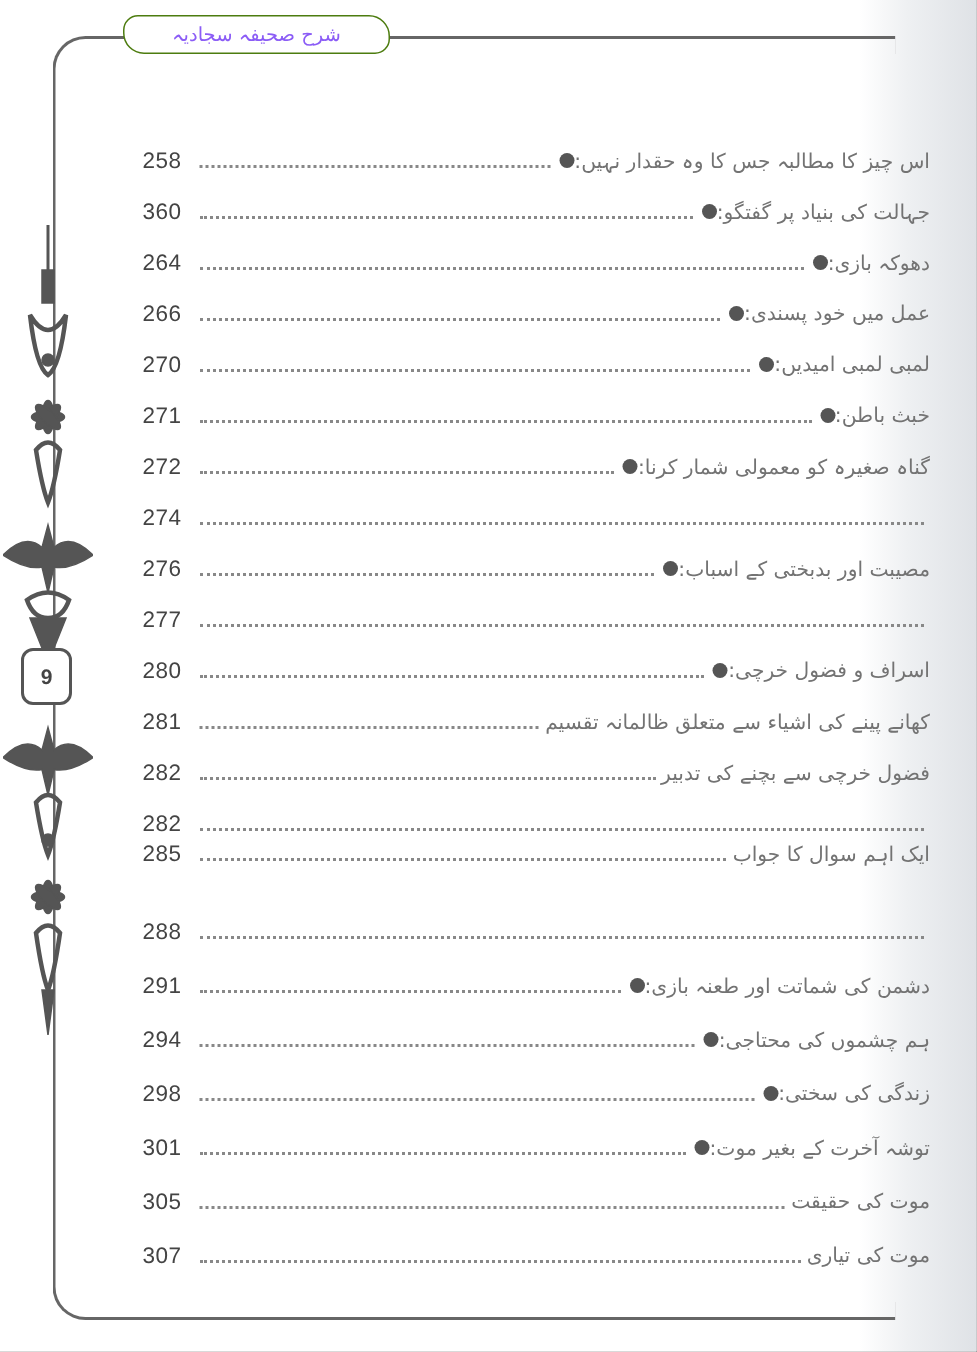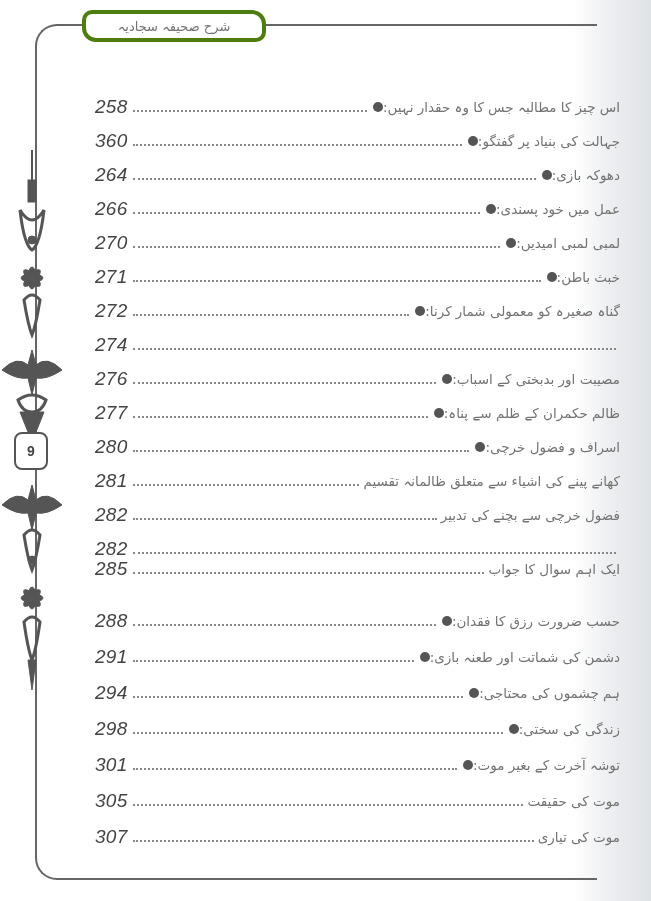--- a/index.html
+++ b/index.html
@@ -9,37 +9,37 @@
     font-family: "DejaVu Sans", sans-serif;
     color:#333;
   }
   .frame {
     position:absolute; left:35px; top:24px; width:560px; height:852px;
     border-left:2px solid #666; border-top:2px solid #666; border-bottom:2px solid #666;
     border-top-left-radius:22px; border-bottom-left-radius:22px;
   }
   .title-tab {
     position:absolute; left:82px; top:10px; width:176px; height:24px;
-    background:#fff; border:4px solid #4d7c0f; border-radius:10px 14px 10px 14px;
+    background:#fff; border:1px solid #4d7c0f; border-radius:10px 14px 10px 14px;
     display:flex; align-items:center; justify-content:center;
-    font-size:13px; color:#737373; direction:rtl;
+    font-size:13px; color:#8b5cf6; direction:rtl;
   }
   .ornament {
     position:absolute; left:2px; top:150px; width:60px; height:540px;
   }
   .toc {
     position:absolute; left:95px; top:92px; width:530px;
   }
   .row {
     position:absolute; left:0; width:525px; height:30px;
     display:flex; align-items:center;
   }
   .page {
-    font-family:"Liberation Sans", sans-serif; font-size:19px; color:#444;
-    width:36px; flex:none; letter-spacing:0.3px;font-style:italic;
+    font-family:"Liberation Sans", sans-serif; font-size:15px; color:#444;
+    width:36px; flex:none; letter-spacing:0.3px;
   }
   .dots {
     flex:1; border-bottom:2px dotted #888; height:0; margin:8px 4px 0 2px;
   }
   .title {
     flex:none; direction:rtl; font-size:13.5px; color:#737373; white-space:nowrap;
     display:flex; align-items:center;
   }
   .bullet {
     display:inline-block; width:10px; height:10px; border-radius:50%;
@@ -161,24 +161,20 @@
       <span class="page">276</span>
       <span class="dots"></span>
       <span class="title">
         <span>مصیبت اور بدبختی کے اسباب:</span>
         <span class="bullet"></span>
       </span>
     </div>
   <div class="row" style="top:306px">
       <span class="page">277</span>
       <span class="dots"></span>
-      <span class="title">
-        <span>ظالم حکمران کے ظلم سے پناہ:</span>
-        <span class="bullet"></span>
-      </span>
     </div>
   <div class="row" style="top:340px">
       <span class="page">280</span>
       <span class="dots"></span>
       <span class="title">
         <span>اسراف و فضول خرچی:</span>
         <span class="bullet"></span>
       </span>
     </div>
   <div class="row" style="top:374px">
@@ -202,24 +198,20 @@
   <div class="row" style="top:462px">
       <span class="page">285</span>
       <span class="dots"></span>
       <span class="title">
         <span>ایک اہم سوال کا جواب</span>
       </span>
     </div>
   <div class="row" style="top:514px">
       <span class="page">288</span>
       <span class="dots"></span>
-      <span class="title">
-        <span>حسب ضرورت رزق کا فقدان:</span>
-        <span class="bullet"></span>
-      </span>
     </div>
   <div class="row" style="top:550px">
       <span class="page">291</span>
       <span class="dots"></span>
       <span class="title">
         <span>دشمن کی شماتت اور طعنہ بازی:</span>
         <span class="bullet"></span>
       </span>
     </div>
   <div class="row" style="top:586px">

